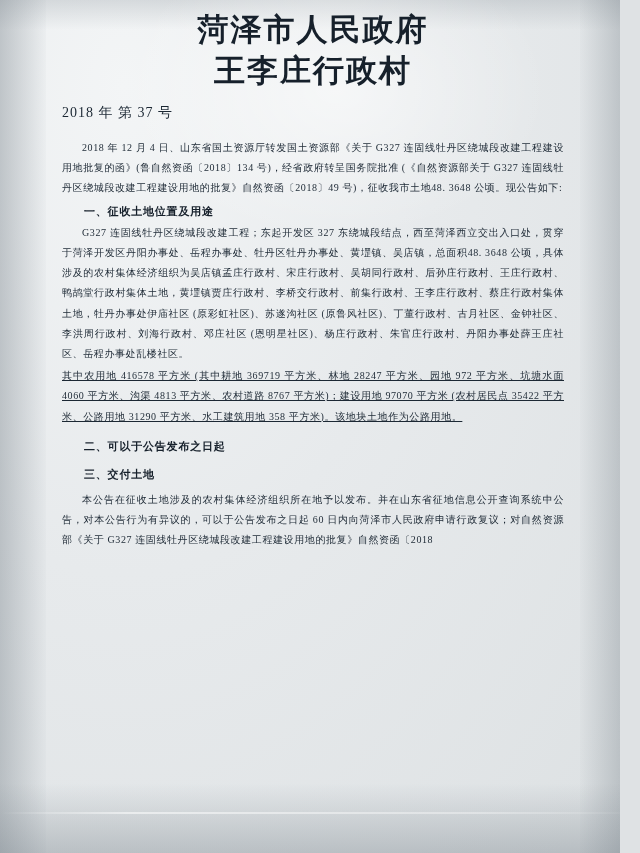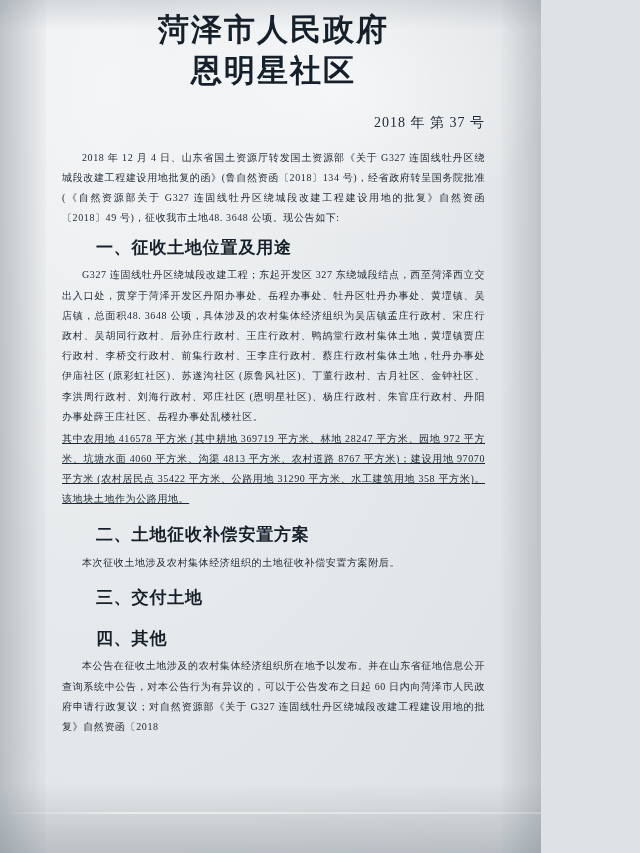--- a/index.html
+++ b/index.html
@@ -8,21 +8,21 @@
   }
   body {
     width: 640px;
     height: 853px;
     overflow: hidden;
     background: #dfe2e4;
     font-family: "Liberation Serif", serif;
   }
   .page {
     position: relative;
-    width: 541px;
+    width: 620px;
     height: 853px;
     background:
       radial-gradient(ellipse at 20% 10%, #f3f5f6 0%, #e7eaec 45%, #dde1e3 100%);
     overflow: hidden;
   }
   
   .shade-left {
     position: absolute;
     left: 0; top: 0;
     width: 46px; height: 853px;
@@ -78,43 +78,43 @@
   }
   .title-line {
     font-family: "Liberation Serif", serif;
     font-weight: bold;
     font-size: 31px;
     letter-spacing: 2px;
     line-height: 1.32;
     color: #16202b;
   }
   .doc-number {
-    text-align: right;
+    text-align: left;
     font-size: 14px;
     letter-spacing: 1px;
-    margin-top: 22px;
+    margin-top: 12px;
     margin-bottom: 16px;
     color: #1b2733;
   }
 
   p.body-text {
     font-size: 10px;
     line-height: 2.02;
     letter-spacing: 0.6px;
     text-align: justify;
     margin: 0 0 2px 0;
     text-indent: 2em;
     color: #1c2834;
   }
   p.body-text.no-indent {
     text-indent: 0;
     text-decoration: underline;
   }
   h2.section-head {
-    font-size: 17px;
+    font-size: 11px;
     font-weight: bold;
     line-height: 2.05;
     letter-spacing: 0.8px;
     margin: 2px 0 0 0;
     text-indent: 2em;
     color: #16202b;
   }
   .spacer-sm { height: 4px; }
 </style>
 </head>
@@ -126,39 +126,37 @@
   <div class="shade-left"></div>
   <div class="shade-right"></div>
   <div class="shade-bottom"></div>
   <div class="glare"></div>
   <div class="fold"></div>
 
   <div class="content">
 
     <div class="title-block">
       <div class="title-line">菏泽市人民政府</div>
-      <div class="title-line">恩明星社区</div>
+      <div class="title-line">王李庄行政村</div>
     </div>
 
     <div class="doc-number">2018 年 第 37 号</div>
 
     <p class="body-text">2018 年 12 月 4 日、山东省国土资源厅转发国土资源部《关于 G327 连固线牡丹区绕城段改建工程建设用地批复的函》(鲁自然资函〔2018〕134 号)，经省政府转呈国务院批准 (《自然资源部关于 G327 连固线牡丹区绕城段改建工程建设用地的批复》自然资函〔2018〕49 号)，征收我市土地48. 3648 公顷。现公告如下:</p>
 
     <h2 class="section-head">一、征收土地位置及用途</h2>
     <p class="body-text">G327 连固线牡丹区绕城段改建工程；东起开发区 327 东绕城段结点，西至菏泽西立交出入口处，贯穿于菏泽开发区丹阳办事处、岳程办事处、牡丹区牡丹办事处、黄堽镇、吴店镇，总面积48. 3648 公顷，具体涉及的农村集体经济组织为吴店镇孟庄行政村、宋庄行政村、吴胡同行政村、后孙庄行政村、王庄行政村、鸭鸪堂行政村集体土地，黄堽镇贾庄行政村、李桥交行政村、前集行政村、王李庄行政村、蔡庄行政村集体土地，牡丹办事处伊庙社区 (原彩虹社区)、苏遂沟社区 (原鲁风社区)、丁董行政村、古月社区、金钟社区、李洪周行政村、刘海行政村、邓庄社区 (恩明星社区)、杨庄行政村、朱官庄行政村、丹阳办事处薛王庄社区、岳程办事处乱楼社区。</p>
     <p class="body-text no-indent">其中农用地 416578 平方米 (其中耕地 369719 平方米、林地 28247 平方米、园地 972 平方米、坑塘水面 4060 平方米、沟渠 4813 平方米、农村道路 8767 平方米)；建设用地 97070 平方米 (农村居民点 35422 平方米、公路用地 31290 平方米、水工建筑用地 358 平方米)。该地块土地作为公路用地。</p>
 
     <div class="spacer-sm"></div>
 
-    <h2 class="section-head">二、土地征收补偿安置方案</h2>
-    <p class="body-text">本次征收土地涉及农村集体经济组织的土地征收补偿安置方案附后。</p>
+    <h2 class="section-head">二、可以于公告发布之日起</h2>
 
     <div class="spacer-sm"></div>
 
     <h2 class="section-head">三、交付土地</h2>
 
     <div class="spacer-sm"></div>
 
-    <h2 class="section-head">四、其他</h2>
     <p class="body-text">本公告在征收土地涉及的农村集体经济组织所在地予以发布。并在山东省征地信息公开查询系统中公告，对本公告行为有异议的，可以于公告发布之日起 60 日内向菏泽市人民政府申请行政复议；对自然资源部《关于 G327 连固线牡丹区绕城段改建工程建设用地的批复》自然资函〔2018</p>
 
   </div>
 </div>
 
 </body></html>

